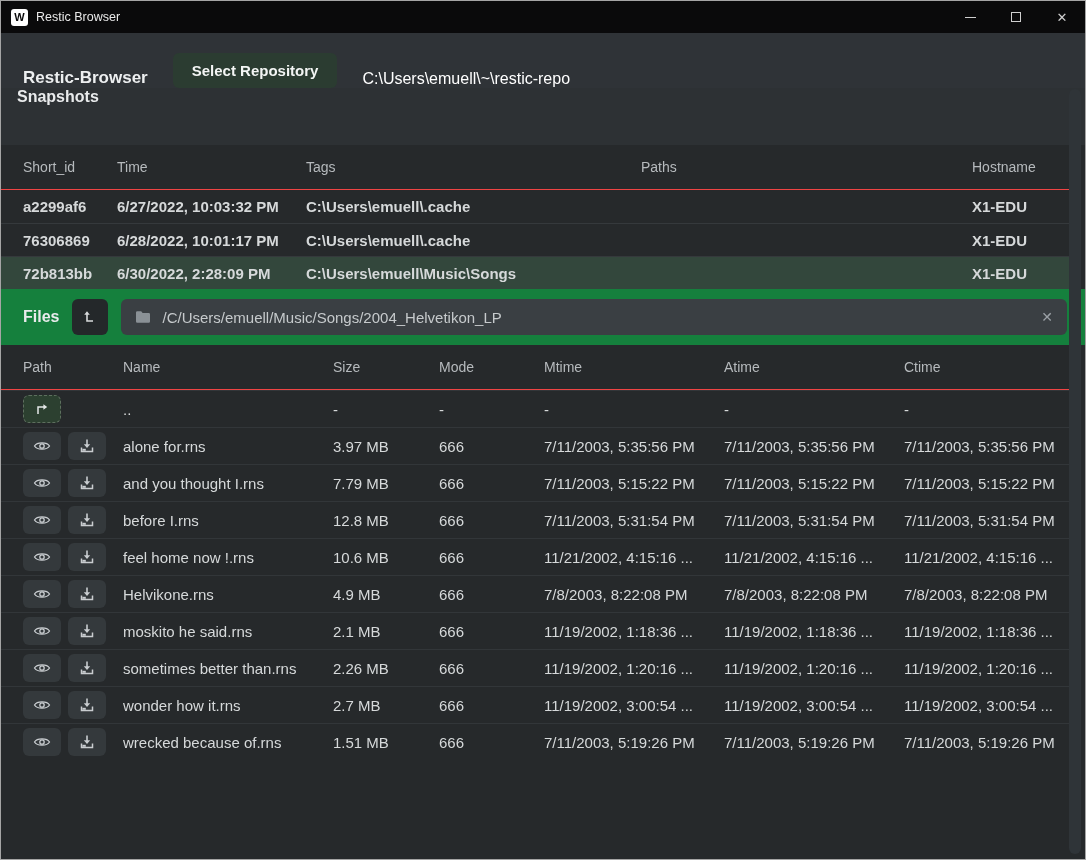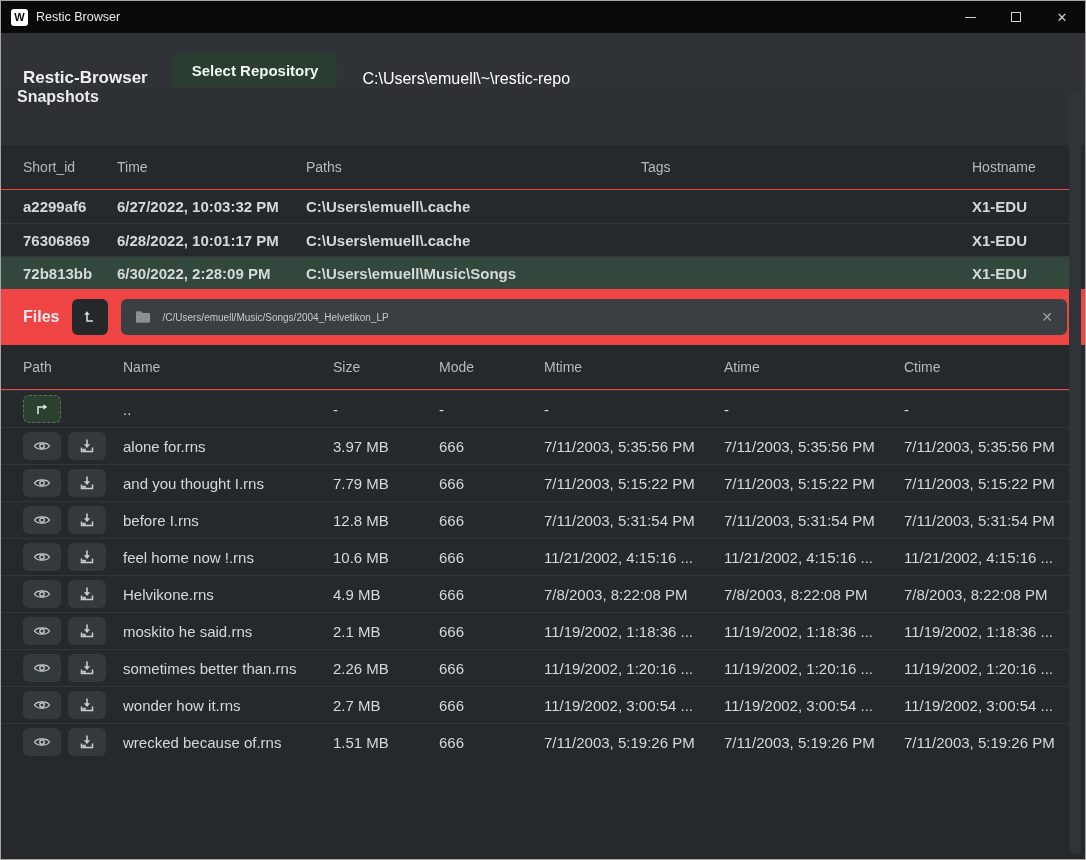--- a/index.html
+++ b/index.html
@@ -35,27 +35,27 @@
   .grid-snap { grid-template-columns:94px 189px 335px 331px 1fr; }
   .grid-file { grid-template-columns:100px 210px 106px 105px 180px 180px 1fr; }
   .snap-row { display:grid; height:33px; align-items:center; font-size:15px; color:#d6d9da; padding-left:22px;font-weight:bold; }
   .snap-row + .snap-row { border-top:1px solid #35393c; }
   .snap-row.selected { background:#33473c; }
   .file-row { display:grid; height:37px; align-items:center; font-size:15px; color:#d6d9da;
     padding-left:22px; border-top:1px solid #323639; }
   .file-row:first-of-type { border-top:none; }
   .cell { white-space:nowrap; overflow:hidden; text-overflow:clip; padding-right:10px; }
   
-  .files-head { height:56px; background:#ef4444; display:flex; align-items:center; gap:13px;
+  .files-head { height:56px; background:#15803d; display:flex; align-items:center; gap:13px;
     padding:0 18px 0 22px; }
   .up-btn { width:36px; height:36px; border-radius:6px; background:#24282a; border:none;
     display:flex; align-items:center; justify-content:center; }
   .path-bar { flex:1; height:36px; background:#3a3f43; border-radius:6px; display:flex;
     align-items:center; padding:0 14px; gap:11px; }
-  .path-text { color:#c6cacc; font-size:10px; flex:1; white-space:nowrap; overflow:hidden; }
+  .path-text { color:#c6cacc; font-size:15px; flex:1; white-space:nowrap; overflow:hidden; }
   .clear-btn { color:#9ba1a6; font-size:14px; background:none; border:none; font-family:inherit; }
   
   .actions { display:flex; gap:7px; }
   .icon-btn { width:38px; height:28px; border-radius:6px; background:#34393c; border:none;
     display:flex; align-items:center; justify-content:center; }
   .parent-btn { width:38px; height:28px; border-radius:6px; background:#2c4030;
     border:1px dashed #5e6f5f; display:flex; align-items:center; justify-content:center; }
   
   .scroll-gutter { position:absolute; top:88px; right:4px; bottom:5px; width:12px;
     background:#2f3438; border-radius:6px; }
@@ -89,22 +89,22 @@
   </div>
 
   <div class="section-head">
     <div class="section-title">Snapshots</div>
   </div>
 
   <div class="table-area">
     <div class="table-head grid-snap">
       <div class="cell">Short_id</div>
       <div class="cell">Time</div>
+      <div class="cell">Tags</div>
       <div class="cell">Paths</div>
-      <div class="cell">Tags</div>
       <div class="cell">Hostname</div>
     </div>
 
       <div class="snap-row grid-snap">
         <div class="cell">a2299af6</div>
         <div class="cell">6/27/2022, 10:03:32 PM</div>
         <div class="cell">C:\Users\emuell\.cache</div>
         <div class="cell"></div>
         <div class="cell">X1-EDU</div>
       </div>

